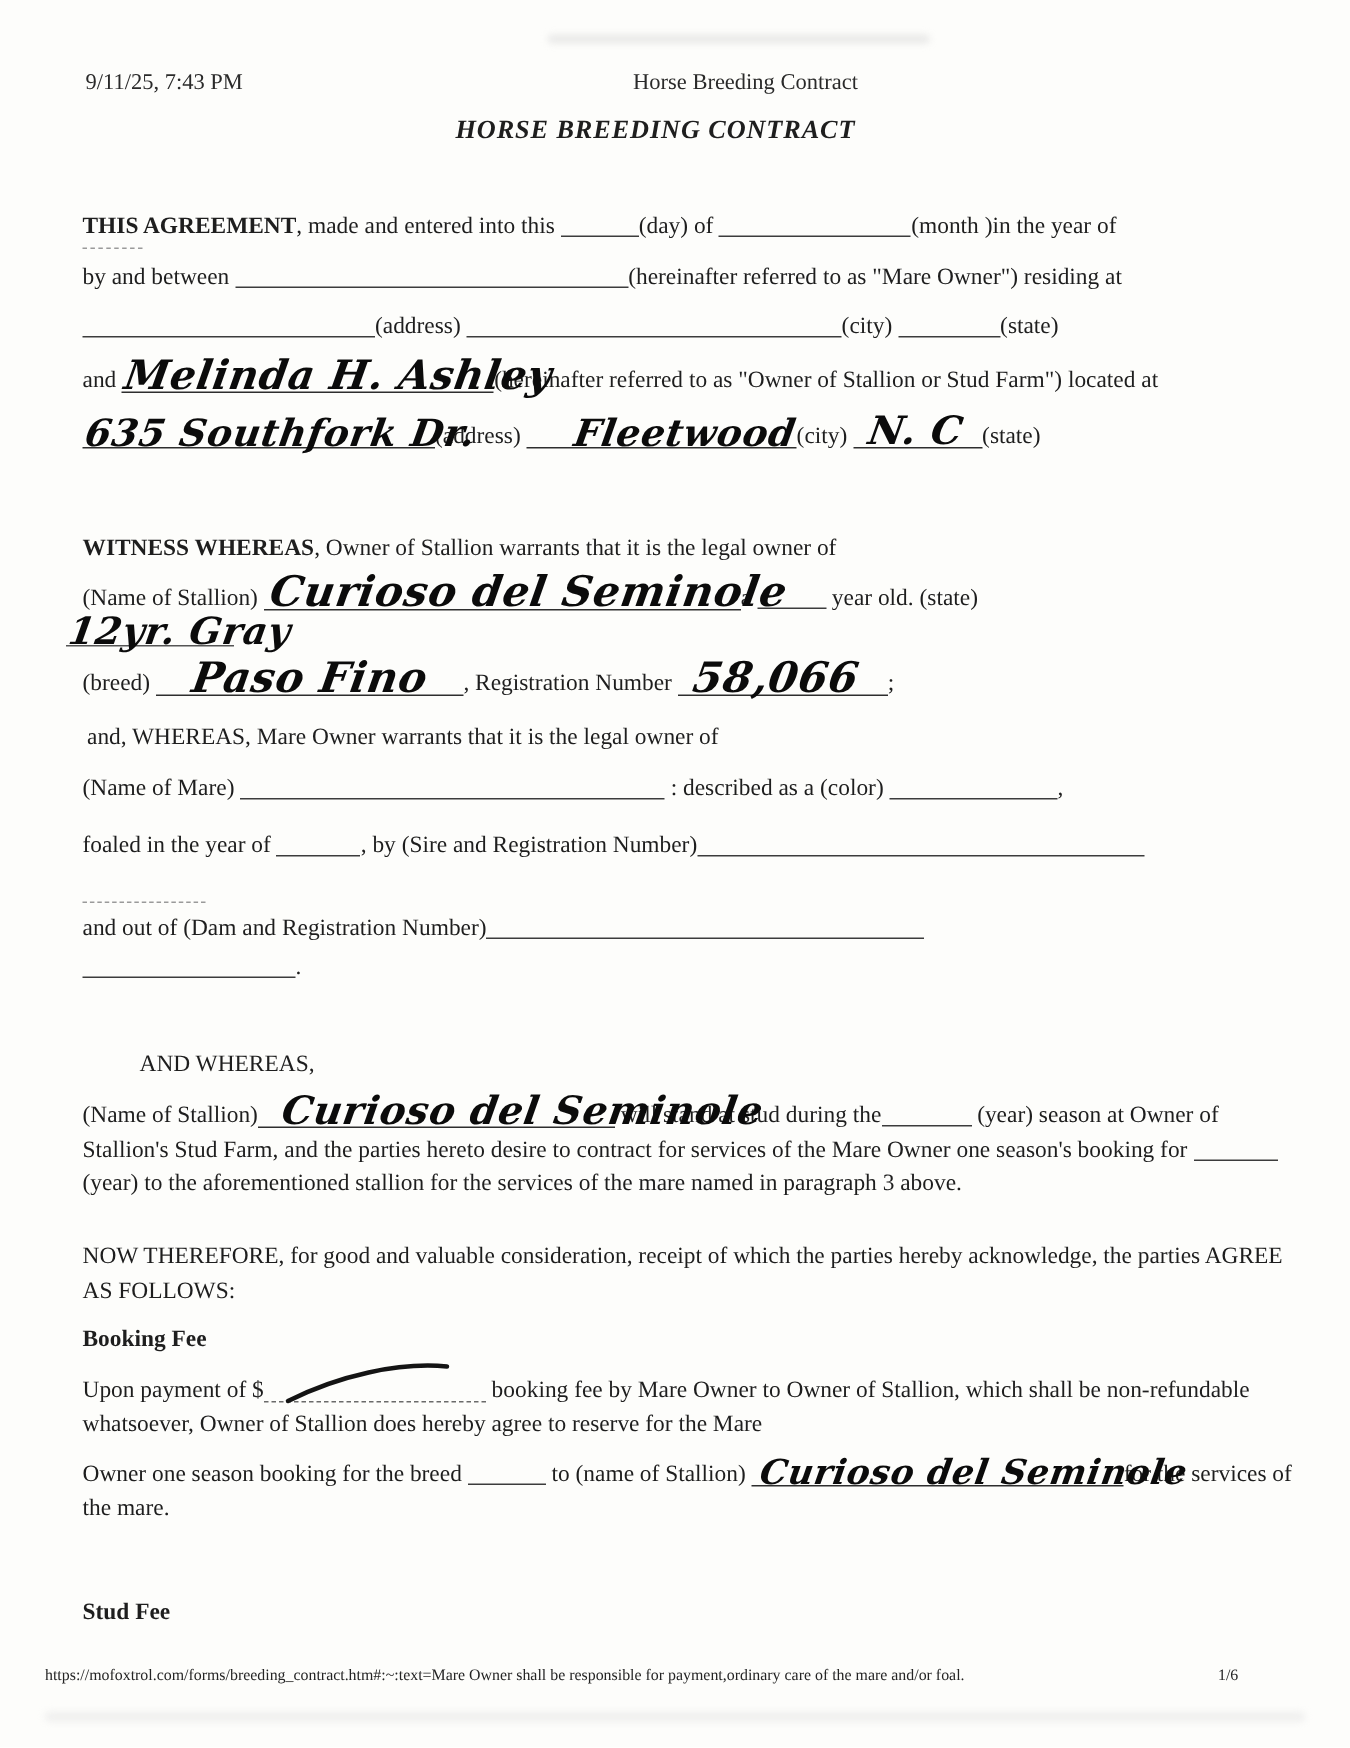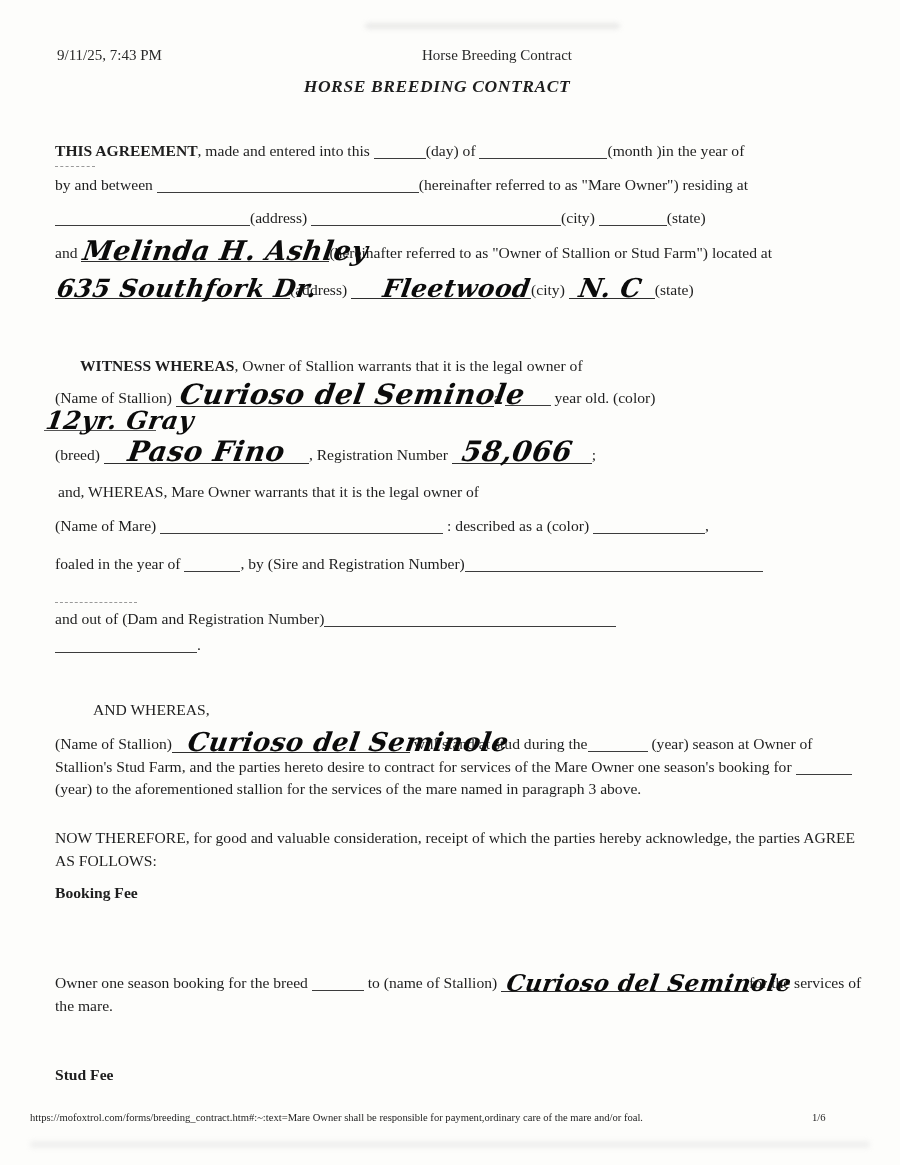--- a/index.html
+++ b/index.html
@@ -56,26 +56,26 @@
   </div>
 
   <div class="abs" style="top:244px;">
     <span>and </span><span class="fill" style="width:248px;"><span class="hand" style="font-size:27px;left:0;">Melinda H. Ashley</span></span><span>(hereinafter referred to as "Owner of Stallion or Stud Farm")  located at</span>
   </div>
 
   <div class="abs" style="top:281px;">
     <span class="fill" style="width:235px;"><span class="hand" style="font-size:25px;left:0;">635 Southfork Dr.</span></span><span>(address) </span><span class="fill" style="width:180px;"><span class="hand" style="font-size:25px;left:30px;">Fleetwood</span></span><span>(city) </span><span class="fill" style="width:86px;"><span class="hand" style="font-size:26px;left:8px;">N. C</span></span><span>(state)</span>
   </div>
 
-  <div class="abs" style="top:357px;margin-left:25px;">
+  <div class="abs" style="top:357px;">
     <span class="b">WITNESS WHEREAS</span><span>, Owner of Stallion warrants that it is the legal owner of</span>
   </div>
 
   <div class="abs" style="top:389px;">
-    <span>(Name of Stallion) </span><span class="fill" style="width:318px;"><span class="hand" style="font-size:28px;left:2px;">Curioso del Seminole</span></span><span>a </span><span class="bl" style="width:46px;"></span><span> year old. (color)</span>
+    <span>(Name of Stallion) </span><span class="fill" style="width:318px;"><span class="hand" style="font-size:28px;left:2px;">Curioso del Seminole</span></span><span>a </span><span class="bl" style="width:46px;"></span><span> year old. (state)</span>
   </div>
 
   <div class="abs" style="top:413px;left:44px;">
     <span class="fill" style="width:112px;border-bottom-color:#555;"><span class="hand" style="font-size:25px;left:0;">12yr. Gray</span></span>
   </div>
 
   <div class="abs" style="top:446px;">
     <span>(breed) </span><span class="fill" style="width:205px;"><span class="hand" style="font-size:28px;left:22px;">Paso Fino</span></span><span>, Registration Number </span><span class="fill" style="width:140px;"><span class="hand" style="font-size:28px;left:8px;">58,066</span></span><span>;</span>
   </div>
 
@@ -104,20 +104,25 @@
 
   <div class="para" style="top:733px;width:800px;">
     <span>(Name of Stallion)</span><span class="fill" style="width:238px;"><span class="hand" style="font-size:26px;left:14px;">Curioso del Seminole</span></span><span> will stand at stud during the</span><span class="bl" style="width:60px;"></span>
     <span>(year) season at Owner of Stallion's Stud Farm, and the parties hereto desire to contract for services of the Mare Owner one season's booking for </span><span class="bl" style="width:56px;"></span><span> (year) to the aforementioned stallion for the services of the mare named in paragraph 3 above.</span>
   </div>
 
   <div class="para" style="top:827px;width:808px;">NOW THEREFORE, for good and valuable consideration, receipt of which the parties hereby acknowledge, the parties AGREE AS FOLLOWS:</div>
 
   <div class="abs b" style="top:884px;">Booking Fee</div>
 
+  <div class="para" style="top:916px;width:808px;">
+    <span>Upon payment of $</span><span class="fill" style="width:148px;border-bottom-style:dashed;border-bottom-color:#6a6a6a;"><svg class="stroke-svg" width="120" height="34" viewBox="0 0 120 34">
+          <path d="M6 30 C 40 13, 80 4, 112 7" stroke="#141414" stroke-width="3" fill="none" stroke-linecap="round"></path>
+        </svg></span><span> booking fee by Mare Owner to Owner of Stallion, which shall be non-refundable whatsoever, Owner of Stallion does hereby agree to reserve for the Mare</span>
+  </div>
 
   <div class="para" style="top:972px;width:808px;">
     <span>Owner one season booking for the breed </span><span class="bl" style="width:52px;"></span><span> to (name of Stallion) </span><span class="fill" style="width:248px;"><span class="hand" style="font-size:23px;left:4px;">Curioso del Seminole</span></span><span>for the services of the mare.</span>
   </div>
 
   <div class="abs b" style="top:1066px;text-align:center;">Stud Fee</div>
 
 
   <div class="footer" style="left:30px;top:1112px;">https://mofoxtrol.com/forms/breeding_contract.htm#:~:text=Mare Owner shall be responsible for payment,ordinary care of the mare and/or foal.</div>
   <div class="footer" style="left:812px;top:1112px;">1/6</div>

